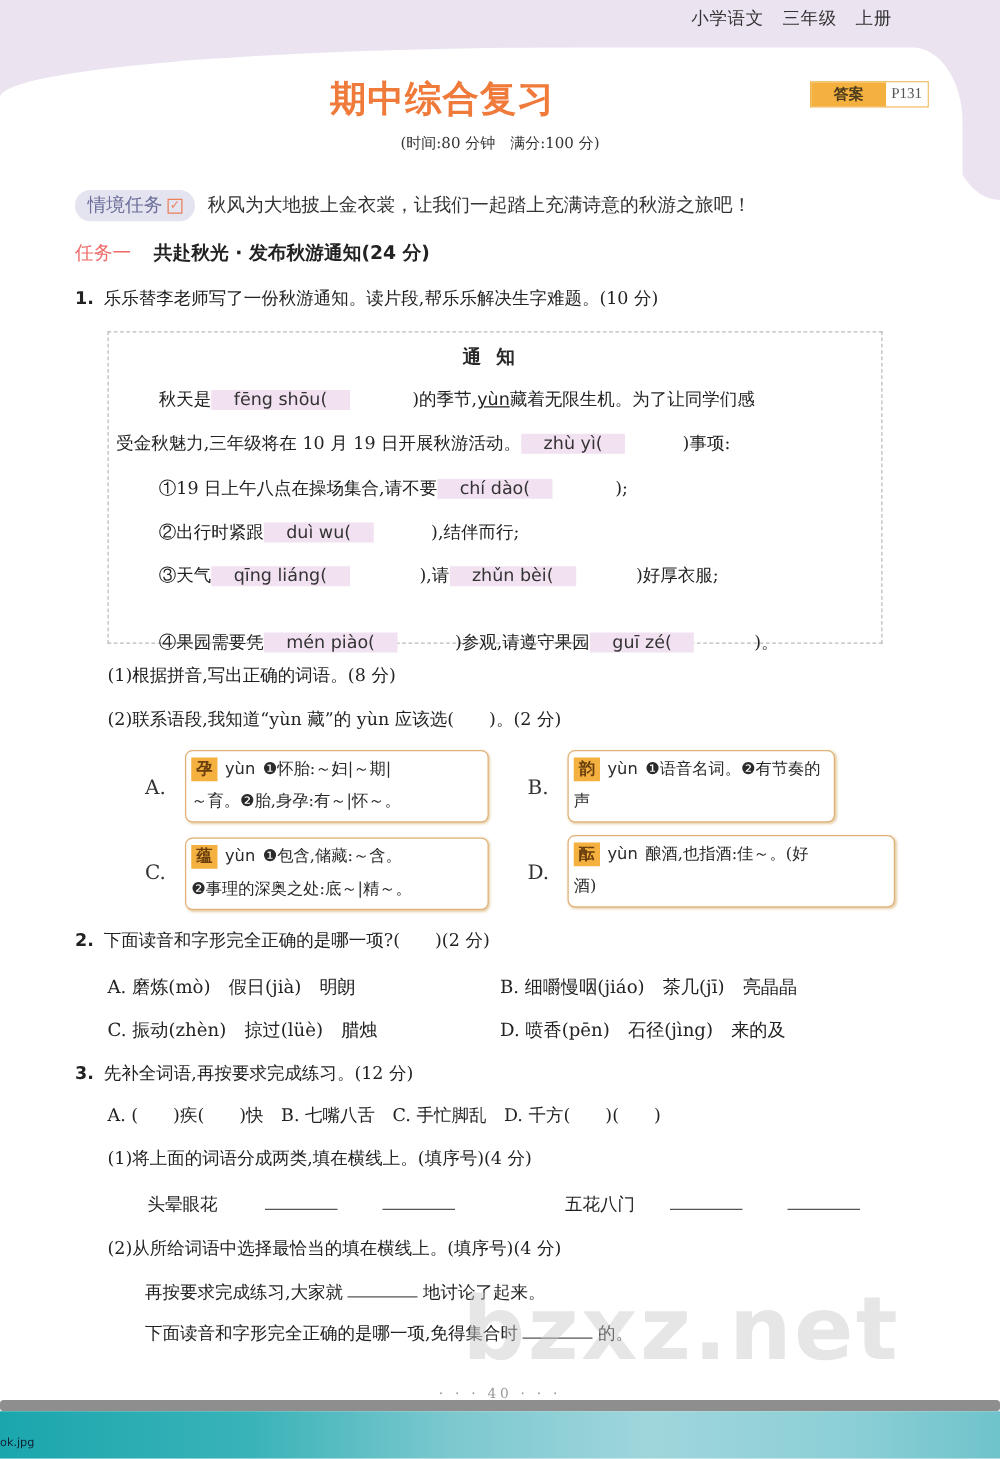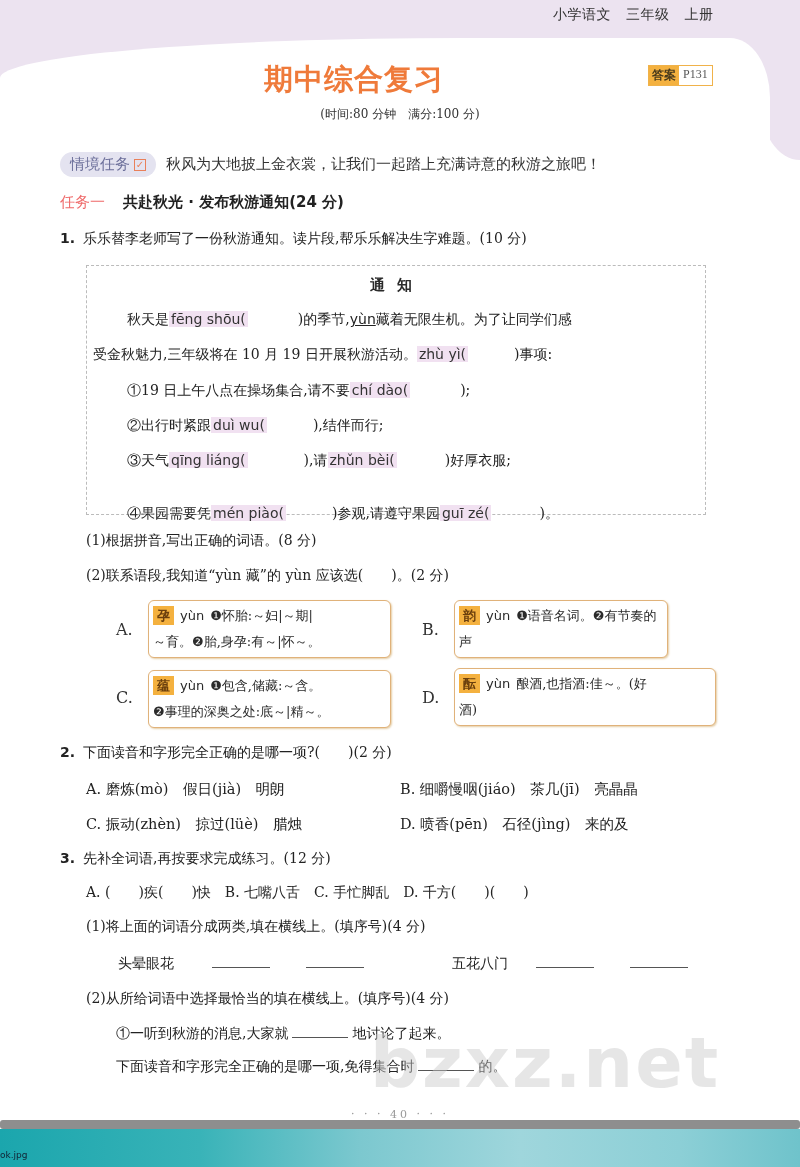--- a/index.html
+++ b/index.html
@@ -11,40 +11,40 @@
               border-top-left-radius: 60% 40px; border-top-right-radius: 40px 60px; }
   .right-strip { position: absolute; right: 0; top: 0; width: 40px; height: 160px; background: #ece3f0;
                  border-bottom-left-radius: 40px 60px; }
   .header-label { position: absolute; left: 553px; top: 6px; font-family: "DejaVu Sans", sans-serif; font-size: 14px;
                   color: #333; word-spacing: 10px; letter-spacing: 0.5px; }
 
   .page-title { position: absolute; left: 0; width: 708px; top: 60px; text-align: center;
                 font-family: "DejaVu Sans", sans-serif; font-weight: bold; font-size: 29px; color: #ef7a3a; letter-spacing: 1px; }
   .answer-badge { position: absolute; left: 648px; top: 65px; display: flex; height: 21px;
                   border: 1px solid #f0b24a; font-size: 12px; }
-  .answer-badge .lbl { background: #f4b13f; color: #4a3b1c; padding: 1px 3px; font-family: "DejaVu Sans", sans-serif; font-weight: bold; }
+  .answer-badge .lbl { background: #f4b13f; color: #4a3b1c; padding: 1px 18px; font-family: "DejaVu Sans", sans-serif; font-weight: bold; }
   .answer-badge .pg { background: #fff; color: #555; padding: 1px 4px; font-family: "Liberation Serif", serif; }
   .exam-meta { position: absolute; left: 0; width: 800px; top: 106px; text-align: center; font-size: 12px; color: #333; }
 
   .scenario { position: absolute; left: 60px; top: 152px; display: flex; align-items: center; font-family: "DejaVu Sans", sans-serif; }
   .scenario-tag { background: #e4e3f0; color: #6c6f9a; font-size: 15px; padding: 3px 10px; border-radius: 14px; display: flex; align-items: center; gap: 4px; }
   .check-icon { width: 12px; height: 12px; border: 1px solid #e9805a; color: #e9805a; font-size: 10px; line-height: 10px; text-align: center; display: inline-block; }
   .scenario-text { font-size: 15px; color: #333; margin-left: 10px; }
 
   .task-head { position: absolute; left: 60px; top: 193px; font-family: "DejaVu Sans", sans-serif; font-size: 15px; display: flex; gap: 18px; }
   .task-head .num { color: #ef6a6a; }
   .task-head .title { color: #222; font-weight: bold; }
 
   .q { position: absolute; font-size: 14px; color: #222; white-space: nowrap; }
   .qnum { font-family: "DejaVu Sans", sans-serif; font-weight: bold; margin-right: 8px; }
 
   .notice-box { position: absolute; left: 86px; top: 265px; width: 620px; height: 250px; border: 1px dashed #bbb; }
   .notice-title { position: absolute; left: 0; width: 620px; top: 10px; text-align: center; font-weight: bold; font-size: 15px; letter-spacing: 12px; }
   .nline { position: absolute; font-size: 14px; white-space: nowrap; color: #222; }
-  .py { background: #f1e1f1; font-family: "DejaVu Sans", sans-serif; color: #333; padding: 0 2px; }
+  .py { background: #f1e1f1; font-family: "DejaVu Sans", sans-serif; color: #333; padding: 0 18px; }
   .blank { display: inline-block; }
   .uline { text-decoration: underline; font-family: "DejaVu Sans", sans-serif; }
 
   .dict { position: absolute; border: 1px solid #e0b27a; border-radius: 6px; padding: 2px 4px; font-size: 13px; line-height: 26px;
           box-shadow: 1px 1px 2px #e5cda5; background: #fff; }
   .dict .ch { background: #f4b13f; color: #6b3f0d; padding: 2px 4px; font-weight: bold; margin-right: 6px; }
   .dict .pyv { font-family: "DejaVu Sans", sans-serif; margin-right: 6px; }
   .opt-letter { position: absolute; font-size: 16px; color: #333; }
   .fill-line { display: inline-block; width: 58px; border-bottom: 1px solid #555; margin: 0 18px; }
 
@@ -155,21 +155,21 @@
 <div class="q" style="left:86px; top:884px;">A. (　　)疾(　　)快　B. 七嘴八舌　C. 手忙脚乱　D. 千方(　　)(　　)</div>
 <div class="q" style="left:86px; top:918px;">(1)将上面的词语分成两类,填在横线上。(填序号)(4 分)</div>
 <div class="q" style="left:118px; top:955px;">
   <span>头晕眼花</span><span class="fill-line" style="margin-left:38px"></span><span class="fill-line"></span>
 </div>
 <div class="q" style="left:452px; top:955px;">
   <span>五花八门</span><span class="fill-line" style="margin-left:28px"></span><span class="fill-line"></span>
 </div>
 <div class="q" style="left:86px; top:990px;">(2)从所给词语中选择最恰当的填在横线上。(填序号)(4 分)</div>
 <div class="q" style="left:116px; top:1025px;">
-  <span>①一听到秋游的消息,大家就</span><span class="fill-line" style="margin:0 4px; width:56px;"></span><span>地讨论了起来。</span>
+  <span>再按要求完成练习,大家就</span><span class="fill-line" style="margin:0 4px; width:56px;"></span><span>地讨论了起来。</span>
 </div>
 <div class="q" style="left:116px; top:1058px;">
   <span>下面读音和字形完全正确的是哪一项,免得集合时</span><span class="fill-line" style="margin:0 4px; width:56px;"></span><span>的。</span>
 </div>
 
 <div class="watermark">bzxz.net</div>
 <div class="page-num">· · · 40 · · ·</div>
 <div class="bottom-bar"></div>
 <div class="bottom-sea"></div>
 <div class="file-label">ok.jpg</div>

